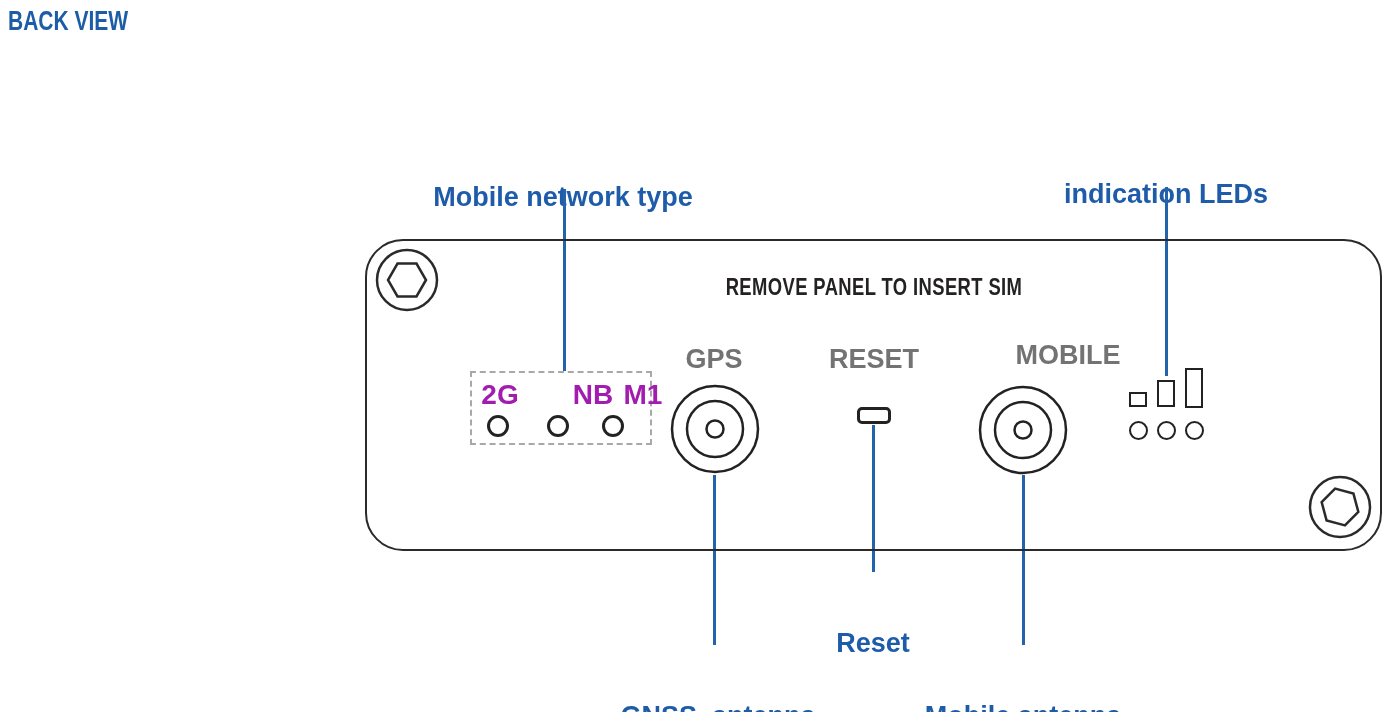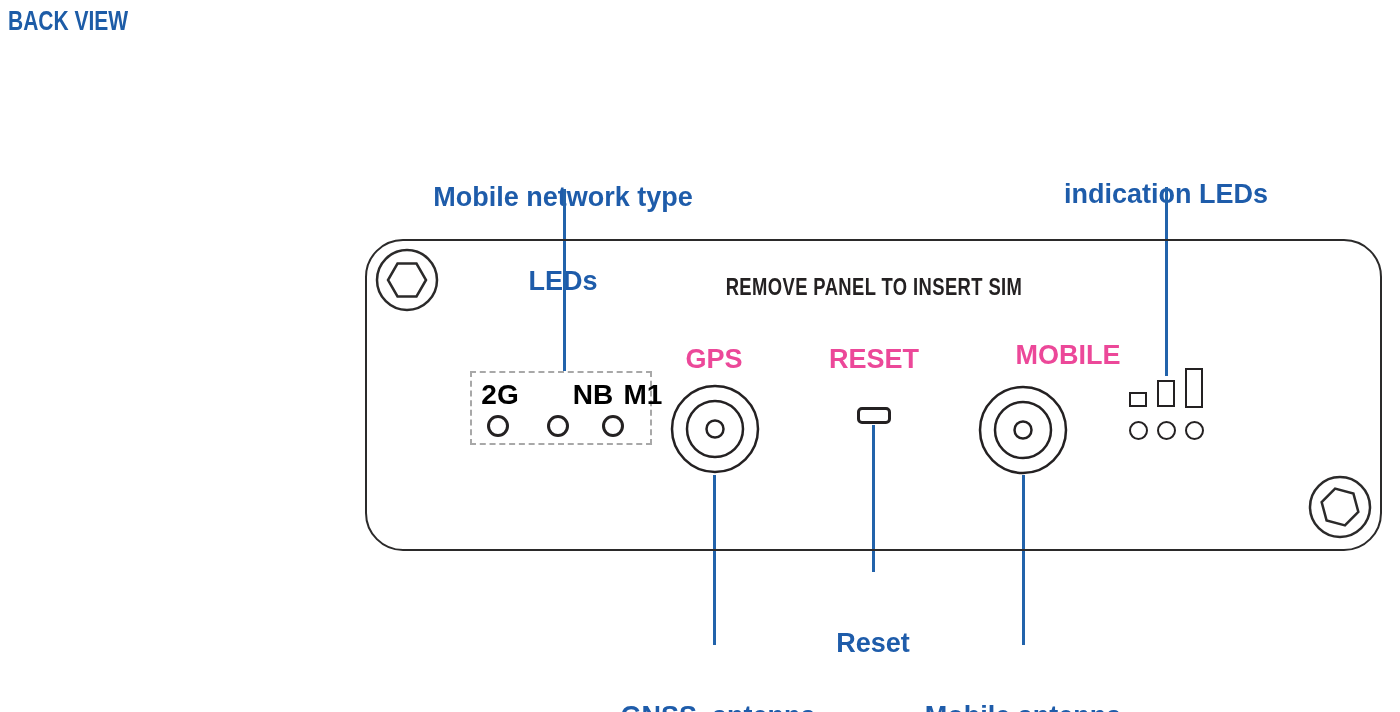--- a/index.html
+++ b/index.html
@@ -54,36 +54,36 @@
     transform: translateX(-50%) scaleX(0.8);
     font-size: 23px; font-weight: 700; letter-spacing: 0.5px;
     color: #242122;
     white-space: pre;
   }
 
   .port-label {
     position: absolute;
     transform: translateX(-50%);
     font-size: 27px; font-weight: 700;
-    color: #ec4899;
+    color: #737373;
     white-space: pre;
     text-align: right;
   }
 
   
   .led-box {
     position: absolute;
     left: 470px; top: 371px;
     width: 178px; height: 70px;
     border: 2px dashed #a8a8a8;
   }
   .led-label {
     position: absolute; top: 379px;
     transform: translateX(-50%);
-    font-size: 28px; font-weight: 700; color: #000000;
+    font-size: 28px; font-weight: 700; color: #a21caf;
     white-space: pre;
   }
   .led-circle {
     position: absolute;
     width: 22px; height: 22px;
     border: 3px solid #242122;
     border-radius: 50%;
     box-sizing: border-box;
   }
 
@@ -114,21 +114,20 @@
 </style>
 </head>
 <body>
 
 <div class="stage">
 
   <div class="page-title">BACK VIEW</div>
 
   <div class="callout" style="left:563px; top:127px;">
     <div>Mobile network type</div>
-    <div>LEDs</div>
   </div>
   <div class="callout" style="left:1166px; top:124px;">
     <div>indication LEDs</div>
   </div>
 
   <div class="leader" style="left:563px; top:189px; height:182px;"></div>
   <div class="leader" style="left:1165px; top:187px; height:189px;"></div>
   <div class="leader" style="left:713px; top:475px; height:170px;"></div>
   <div class="leader" style="left:872px; top:425px; height:147px;"></div>
   <div class="leader" style="left:1022px; top:475px; height:170px;"></div>

